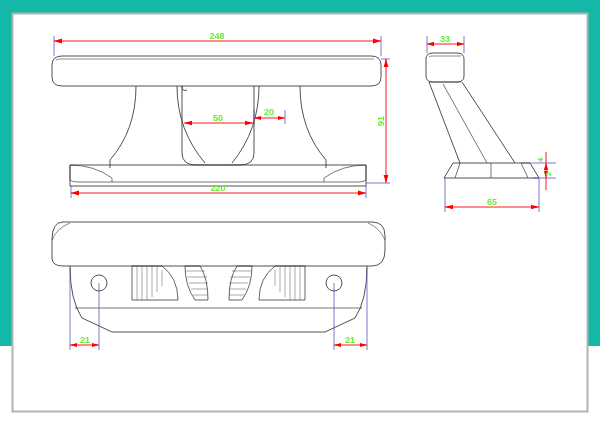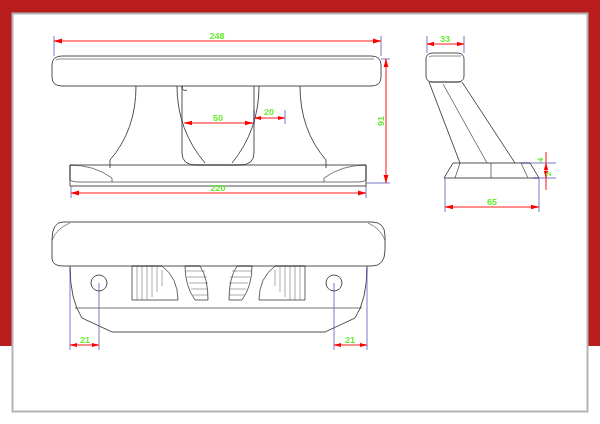--- a/index.html
+++ b/index.html
@@ -1,18 +1,18 @@
 <!DOCTYPE html>
 <html><head>
 <meta charset="utf-8">
 <style>
   html,body{margin:0;padding:0;background:#ffffff;}
   body{width:600px;height:424px;overflow:hidden;
        font-family:"Liberation Sans",sans-serif;}
-  #stage{position:relative;width:600px;height:346px;background:#b91c1c;}
+  #stage{position:relative;width:600px;height:346px;background:#14b8a6;}
   svg{display:block;}
   .dimtxt{font-family:"Liberation Sans",sans-serif;font-weight:bold;}
 </style>
 </head>
 <body>
 
 <div id="stage">
 <svg width="600" height="424" viewBox="0 0 600 424" xmlns="http://www.w3.org/2000/svg">
 
   <rect x="12.5" y="13.5" width="575" height="398" fill="#ffffff" stroke="#b4b4b4" stroke-width="2"></rect>

